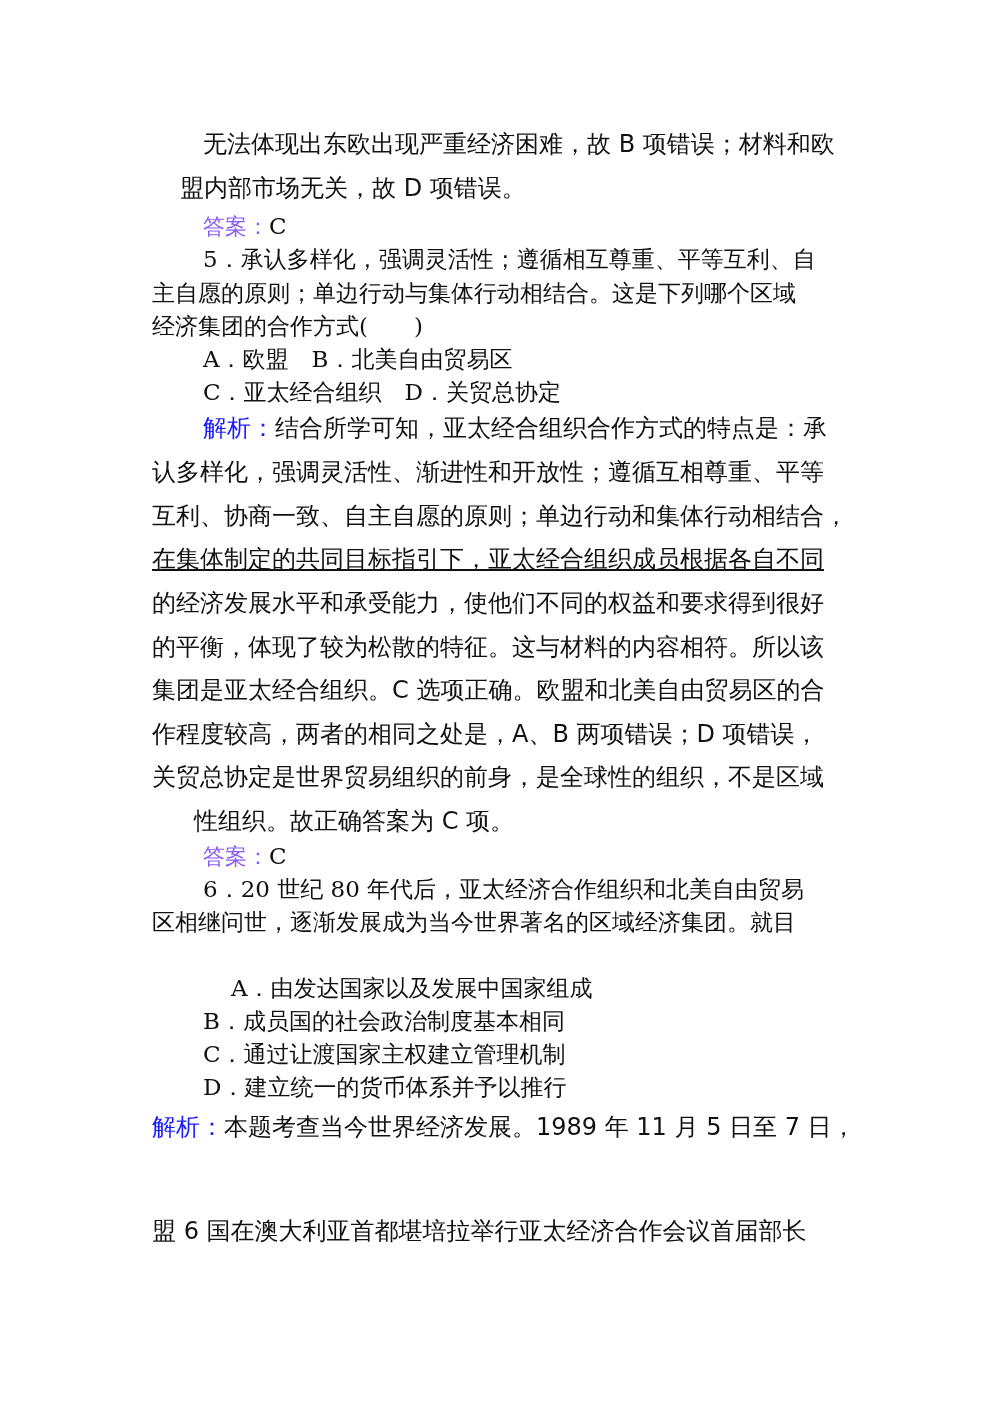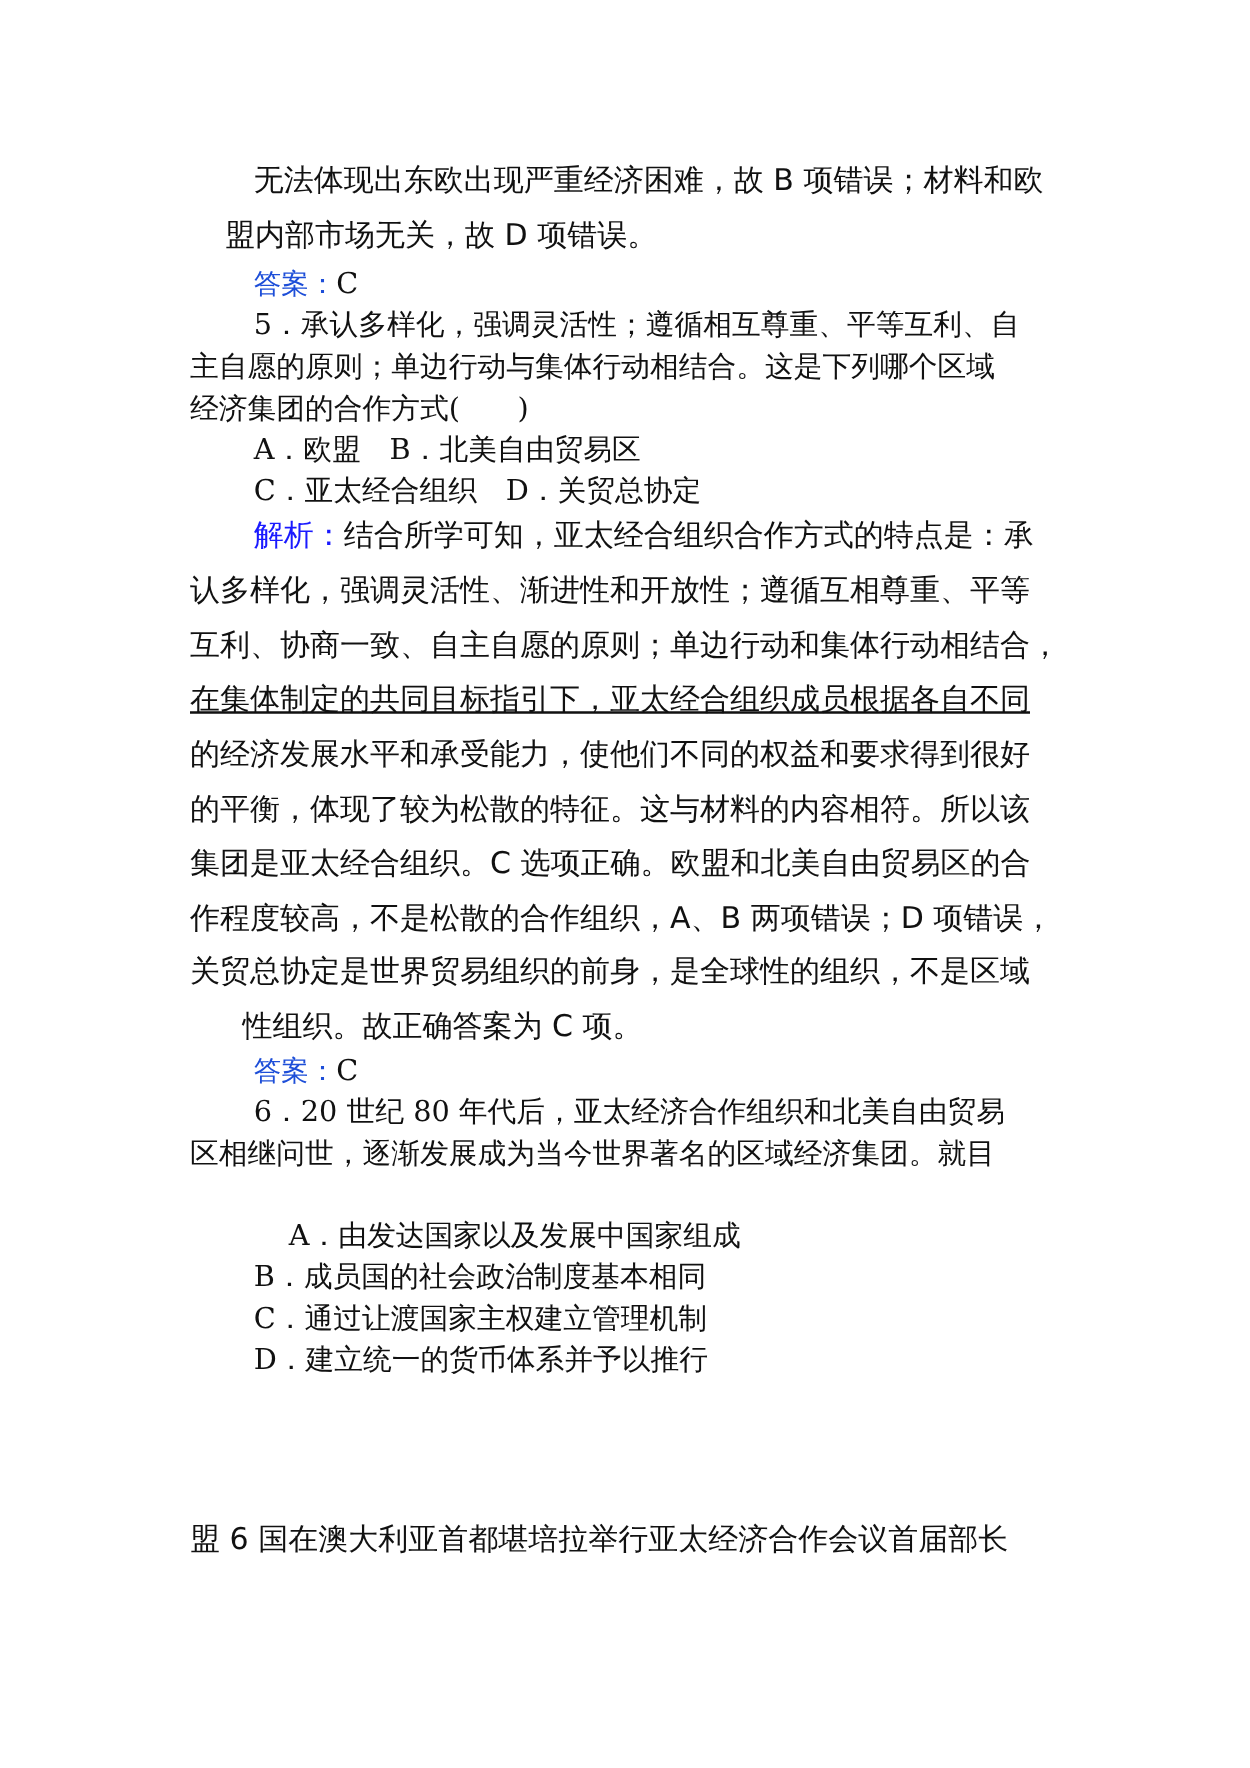--- a/index.html
+++ b/index.html
@@ -1,20 +1,20 @@
 <!DOCTYPE html>
 <html><head>
 <meta charset="utf-8">
 <style>
   html, body { margin: 0; padding: 0; background: #ffffff; }
   body { width: 1000px; height: 1414px; position: relative; overflow: hidden; color: #111; }
   .page { position: absolute; left: 0; top: 0; width: 1000px; height: 1116px; }
   .line { position: absolute; white-space: nowrap; font-family: "DejaVu Sans", sans-serif; font-size: 24px; color: #111; }
   .serif { font-family: "DejaVu Serif", "Liberation Serif", serif; font-size: 23px; }
-  .red { color: #1d4ed8; margin-top: 42px; }
+  .red { color: #8b5cf6; margin-top: 42px; }
   .blue { color: #1a1aff; }
   .sans { font-family: "DejaVu Sans", sans-serif; font-size: 24px; }
 </style>
 </head>
 <body>
 
 <div class="page">
 
   <div class="line sans" style="left:203px; top:128px;">无法体现出东欧出现严重经济困难，故 B 项错误；材料和欧</div>
   <div class="line sans" style="left:148px; top:172px;margin-left:32px;">盟内部市场无关，故 D 项错误。</div>
@@ -30,30 +30,33 @@
 
   <div class="line sans" style="left:203px; top:412px;">
     <span class="blue">解析：</span><span>结合所学可知，亚太经合组织合作方式的特点是：承</span>
   </div>
   <div class="line sans" style="left:152px; top:456px;">认多样化，强调灵活性、渐进性和开放性；遵循互相尊重、平等</div>
   <div class="line sans" style="left:152px; top:500px;">互利、协商一致、自主自愿的原则；单边行动和集体行动相结合，</div>
   <div class="line sans" style="left:152px; top:543px;text-decoration:underline;">在集体制定的共同目标指引下，亚太经合组织成员根据各自不同</div>
   <div class="line sans" style="left:152px; top:587px;">的经济发展水平和承受能力，使他们不同的权益和要求得到很好</div>
   <div class="line sans" style="left:152px; top:631px;">的平衡，体现了较为松散的特征。这与材料的内容相符。所以该</div>
   <div class="line sans" style="left:152px; top:674px;">集团是亚太经合组织。C 选项正确。欧盟和北美自由贸易区的合</div>
-  <div class="line sans" style="left:152px; top:718px;">作程度较高，不是松散的合作组织，A、B 两项错误；D 项错误，</div>
+  <div class="line sans" style="left:152px; top:718px;">作程度较高，两者的相同之处是，A、B 两项错误；D 项错误，</div>
   <div class="line sans" style="left:152px; top:761px;">关贸总协定是世界贸易组织的前身，是全球性的组织，不是区域</div>
   <div class="line sans" style="left:152px; top:805px;margin-left:42px;">性组织。故正确答案为 C 项。</div>
 
   <div class="line serif" style="left:203px; top:842px;">
     <span class="red sans" style="font-size:22px;">答案：</span><span>C</span>
   </div>
 
   <div class="line serif" style="left:203px; top:874px;">6．20 世纪 80 年代后，亚太经济合作组织和北美自由贸易</div>
   <div class="line serif" style="left:152px; top:907px;">区相继问世，逐渐发展成为当今世界著名的区域经济集团。就目</div>
   <div class="line serif" style="left:203px; top:973px;margin-left:28px;">A．由发达国家以及发展中国家组成</div>
   <div class="line serif" style="left:203px; top:1006px;">B．成员国的社会政治制度基本相同</div>
   <div class="line serif" style="left:203px; top:1039px;">C．通过让渡国家主权建立管理机制</div>
   <div class="line serif" style="left:203px; top:1072px;">D．建立统一的货币体系并予以推行</div>
 
+  <div class="line sans" style="left:152px; top:1111px;">
+    <span class="blue">解析：</span><span>本题考查当今世界经济发展。1989 年 11 月 5 日至 7 日，</span>
+  </div>
   <div class="line sans" style="left:152px; top:1215px;">盟 6 国在澳大利亚首都堪培拉举行亚太经济合作会议首届部长</div>
 
 </div>
 
 </body></html>

